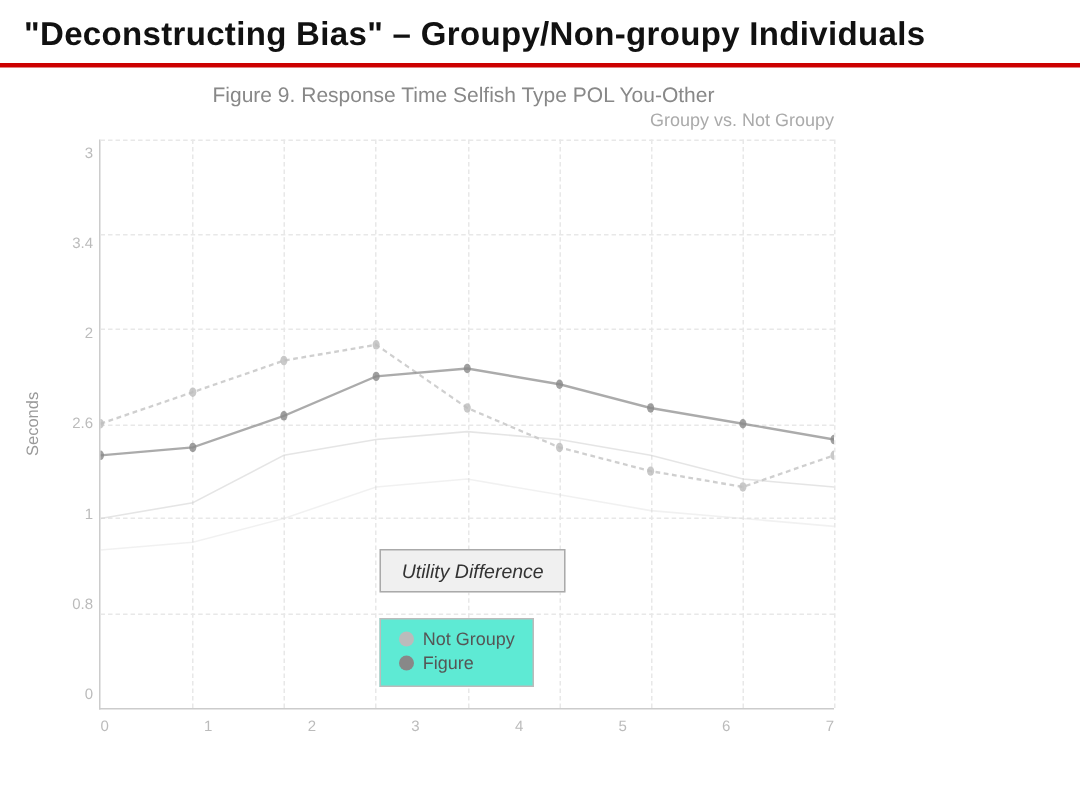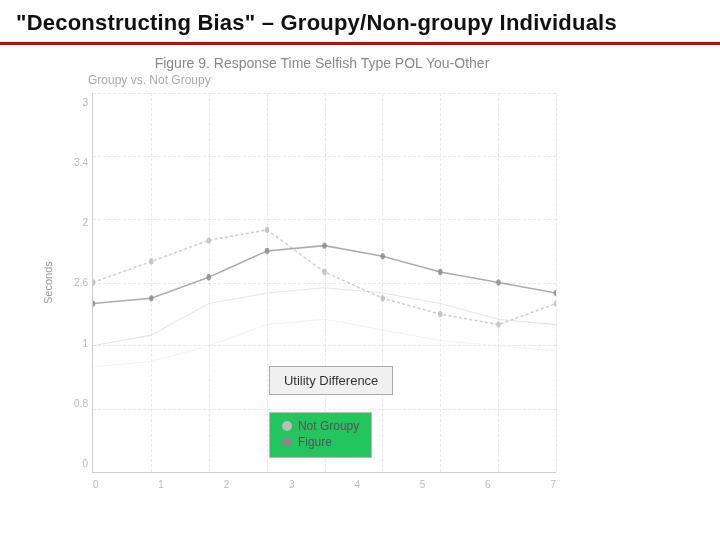--- a/index.html
+++ b/index.html
@@ -17,31 +17,31 @@
     .header-title {
       font-size: 22px;
       font-weight: bold;
       color: #111;
       letter-spacing: 0.01em;
     }
     .chart-area {
       position: relative;
       width: 576px;
       height: 490px;
-      padding: 10px 20px 10px 28px;
+      padding: 10px 20px 10px 2px;
     }
     .figure-title {
       text-align: center;
       font-size: 14px;
       color: #888;
       margin-bottom: 2px;
       margin-left: 60px;
     }
     .figure-subtitle {
-      text-align: left;
+      text-align: right;
       font-size: 12px;
       color: #aaa;
       margin-bottom: 6px;
       margin-left: 60px;
     }
     .chart-container {
       position: relative;
       display: flex;
       flex-direction: row;
       height: 380px;
@@ -103,28 +103,29 @@
       position: absolute;
       background: #f0f0f0;
       border: 1px solid #aaa;
       padding: 6px 14px;
       font-size: 13px;
       color: #333;
       font-weight: normal;
       white-space: nowrap;
       left: 38%;
       top: 72%;
+      font-style: italic;
     }
     
     .legend-box {
       position: absolute;
       bottom: 14px;
       left: 38%;
       border: 1px solid #bbb;
-      background: #22c55e;
+      background: #5eead4;
       padding: 6px 12px;
       font-size: 12px;
       color: #555;
     }
     .legend-item {
       display: flex;
       align-items: center;
       margin-bottom: 2px;
     }
     .legend-dot {

